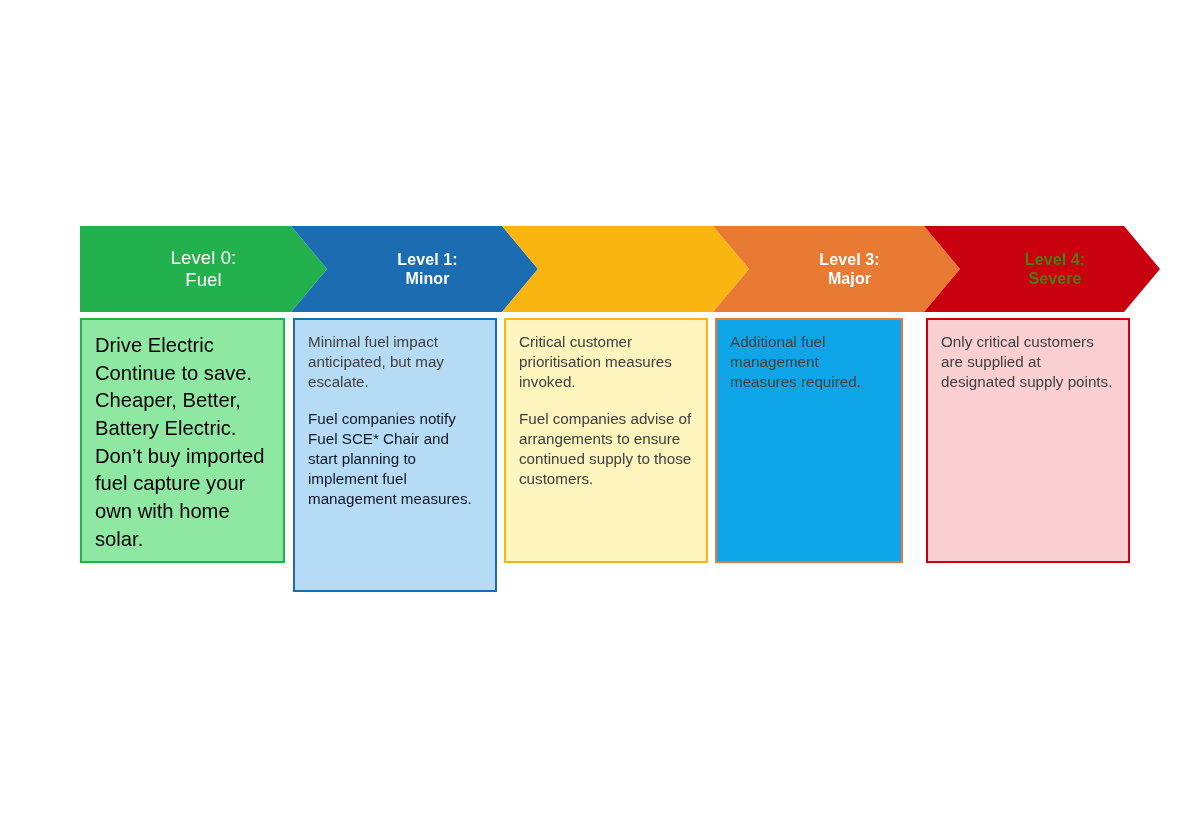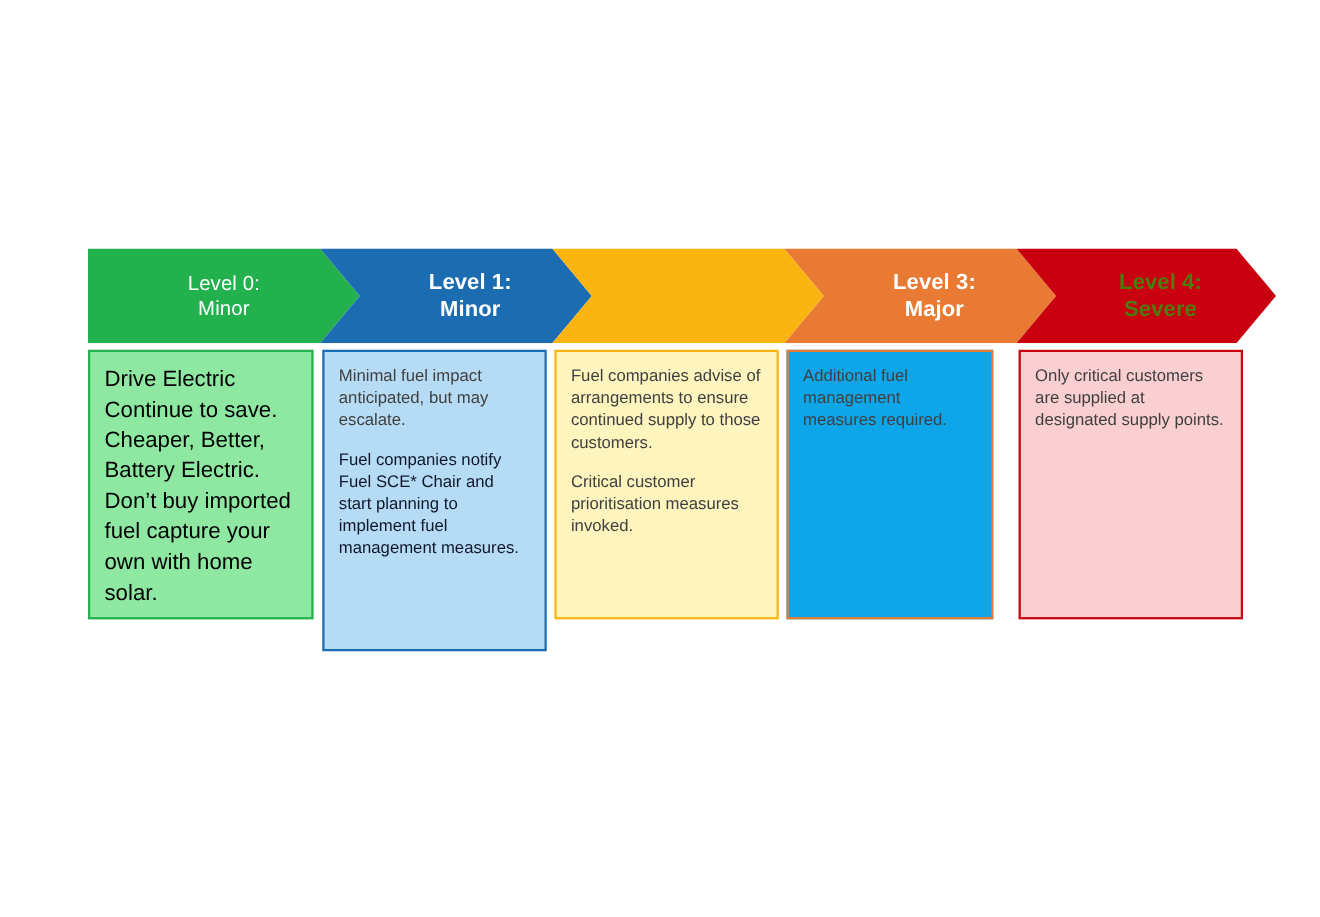--- a/index.html
+++ b/index.html
@@ -39,21 +39,21 @@
     align-items: center;
     justify-content: center;
     box-sizing: border-box;
   }
   .chev-label {
     position: relative;
     z-index: 2;
     color: #ffffff;
     text-align: center;
     line-height: 1.20;
-    font-size: 20px;
+    font-size: 16px;
     letter-spacing: 0.1px;
     white-space: pre-line;
     padding-left: 26px;
   }
   .chev-label.bold { font-weight: bold; }
   .chev-label.light { font-weight: normal; font-size: 18.5px; }
 
   .chev svg {
     position: absolute;
     left: 0;
@@ -89,21 +89,21 @@
 </head>
 <body>
 
 <div id="diagram">
     <div class="stage" style="left: 80px;">
       <div class="chev" style="width: 247px;">
         <svg width="247" height="86">
           <polygon points="0,0 211,0 247,43 211,86 0,86" fill="#22B14C"></polygon>
         </svg>
         <div class="chev-label light" style="color: rgb(255, 255, 255); padding-left: 0px;">Level 0:
-Minor</div>
+Fuel</div>
       </div>
       <div class="panel body-large" style="left: 0px; top: 92px; width: 205px; height: 245px; background: rgb(142, 232, 162); border-color: rgb(34, 177, 76);">
         <p style="color: rgb(0, 0, 0);">Drive Electric Continue to save. Cheaper, Better, Battery Electric. Don’t buy imported fuel capture your own with home solar.</p>
       </div>
     </div>
     <div class="stage" style="left: 291px;">
       <div class="chev" style="width: 247px;">
         <svg width="247" height="86">
           <polygon points="0,0 211,0 247,43 211,86 0,86 36,43" fill="#1B6CB0"></polygon>
         </svg>
@@ -115,22 +115,22 @@
         <p style="color: #0f172a;">Fuel companies notify Fuel SCE* Chair and start planning to implement fuel management measures.</p>
       </div>
     </div>
     <div class="stage" style="left: 502px;">
       <div class="chev" style="width: 247px;">
         <svg width="247" height="86">
           <polygon points="0,0 211,0 247,43 211,86 0,86 36,43" fill="#FBB511"></polygon>
         </svg>
       </div>
       <div class="panel body-small" style="left: 2px; top: 92px; width: 204px; height: 245px; background: rgb(253, 244, 190); border-color: rgb(251, 181, 17);">
+        <p style="color: rgb(64, 64, 64);">Critical customer prioritisation measures invoked.</p>
         <p style="color: rgb(64, 64, 64);">Fuel companies advise of arrangements to ensure continued supply to those customers.</p>
-        <p style="color: rgb(64, 64, 64);">Critical customer prioritisation measures invoked.</p>
       </div>
     </div>
     <div class="stage" style="left: 713px;">
       <div class="chev" style="width: 247px;">
         <svg width="247" height="86">
           <polygon points="0,0 211,0 247,43 211,86 0,86 36,43" fill="#E97A33"></polygon>
         </svg>
         <div class="chev-label bold" style="color: rgb(255, 255, 255);">Level 3:
 Major</div>
       </div>

